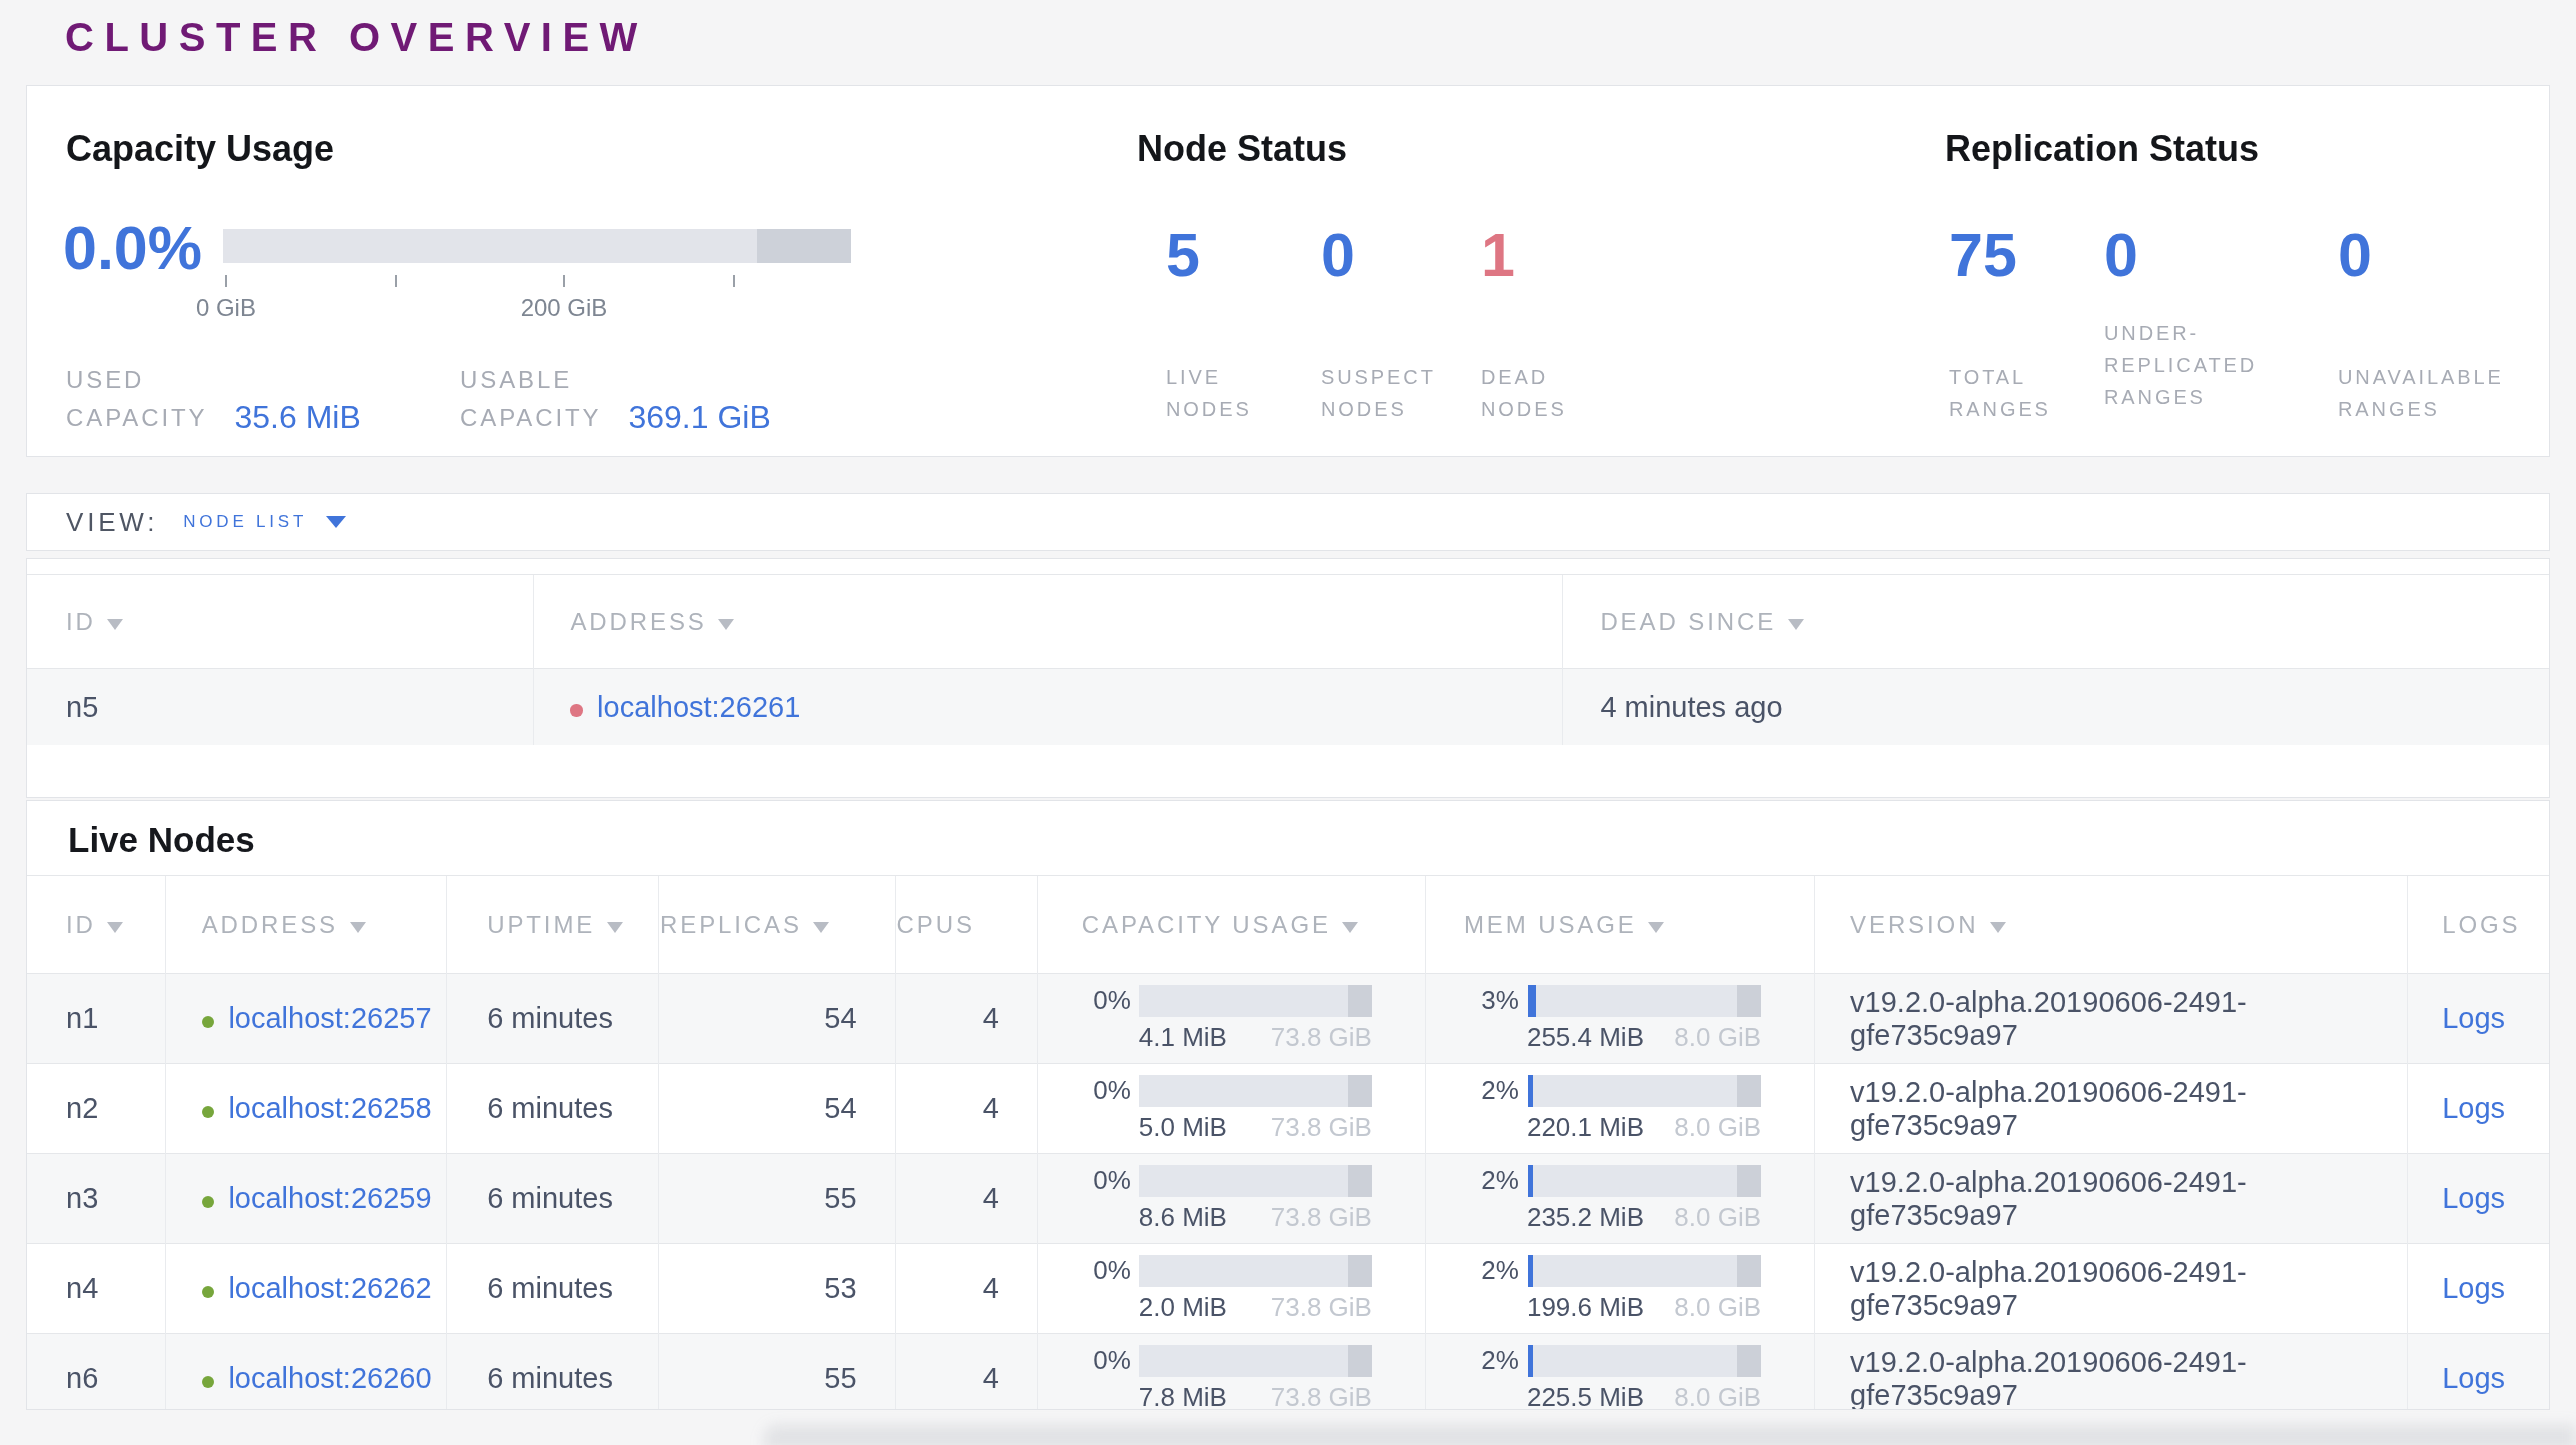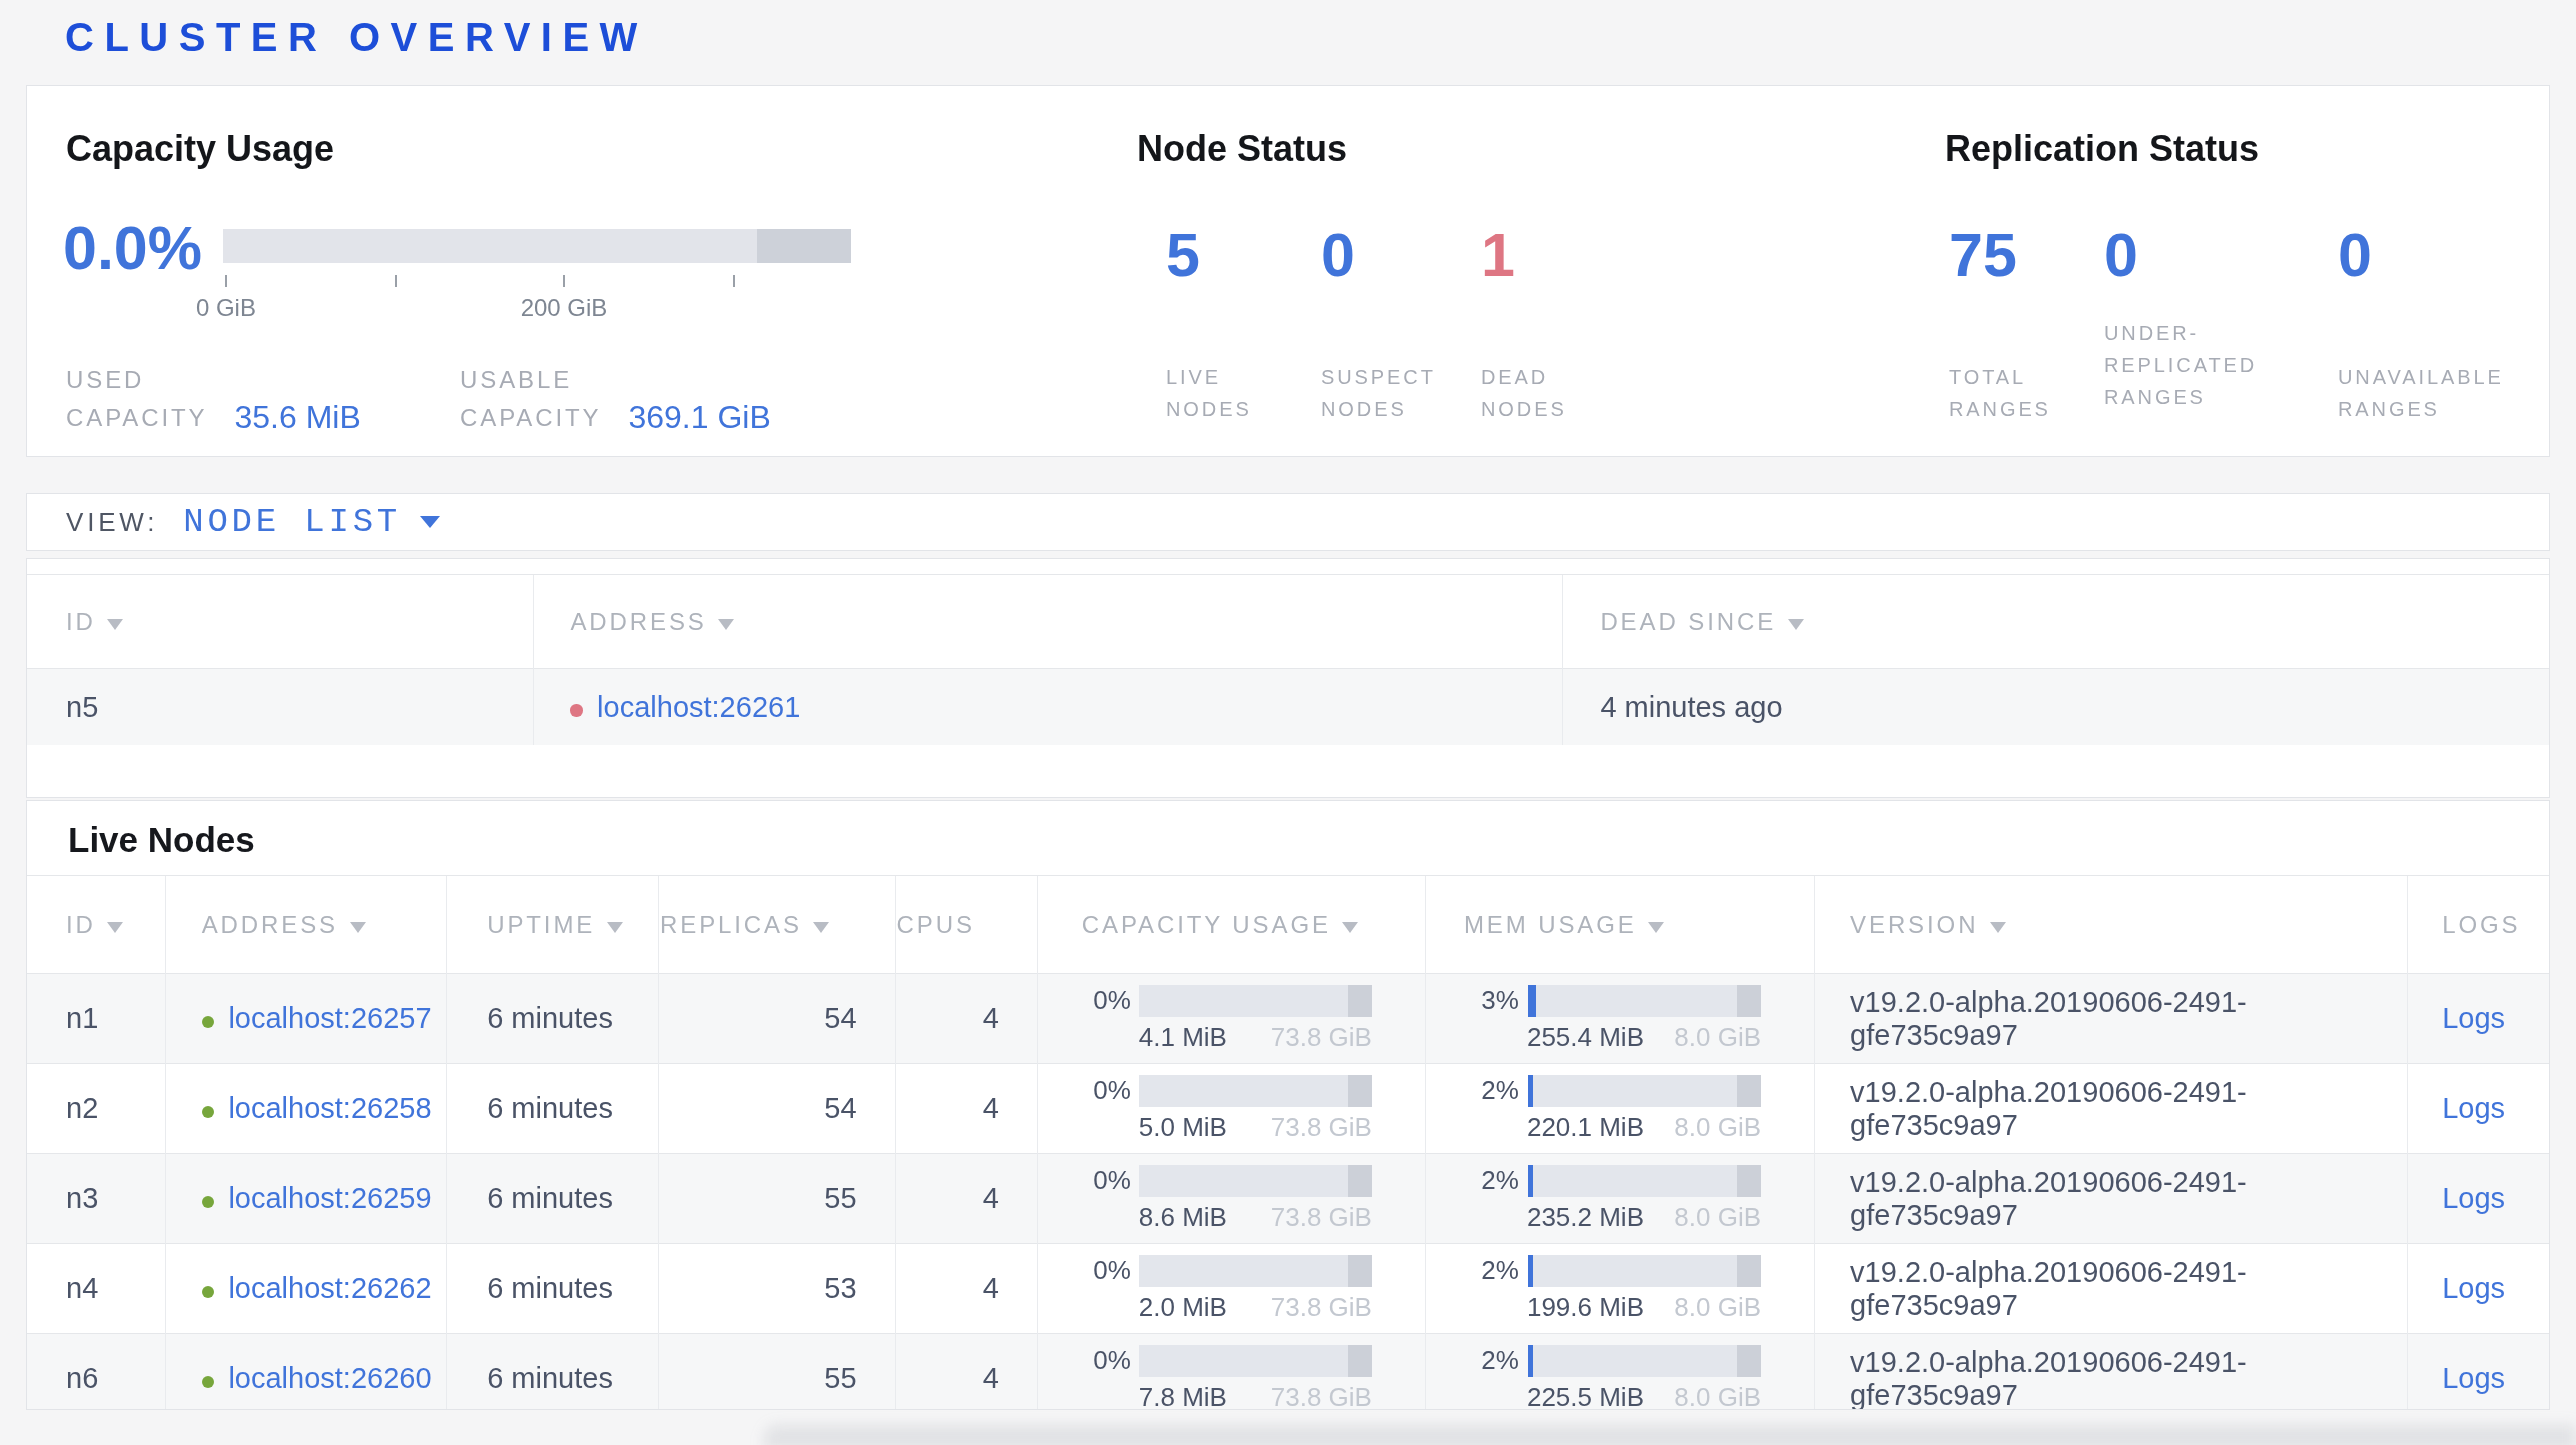--- a/index.html
+++ b/index.html
@@ -6,21 +6,21 @@
   body{
     width:2576px;height:1446px;position:relative;
     background:#f5f5f6;
     font-family:"Liberation Sans", sans-serif;
     -webkit-font-smoothing:antialiased;
     overflow:hidden;
   }
   
   .page-title{
     position:absolute;left:65px;top:15.3px;margin:0;
-    font-size:40px;font-weight:700;letter-spacing:10.5px;color:#1d4ed8;text-align:right;
+    font-size:40px;font-weight:700;letter-spacing:10.5px;color:#701a75;text-align:right;
   }
   
   .summary-card{
     position:absolute;left:26px;top:85px;width:2524px;height:372px;
     background:#fff;border:1px solid #e2e4e8;box-sizing:border-box;
   }
   .sec-heading{
     position:absolute;margin:0;font-size:36px;font-weight:600;color:#14161a;
   }
   .cap-heading{left:39px;top:42px;}
@@ -62,21 +62,21 @@
   
   .view-bar{
     position:absolute;left:26px;top:493px;width:2524px;height:58px;
     background:#fff;border:1px solid #e2e4e8;box-sizing:border-box;
     display:flex;align-items:center;padding-left:39px;
   }
   .view-label{font-size:26px;letter-spacing:3.8px;color:#4f5664;}
   .view-select{
     display:flex;align-items:center;margin-left:25px;cursor:pointer;
   }
-  .view-value{font-size:34px;letter-spacing:3.8px;color:#4074da;font-weight:500;font-family:Liberation Mono, monospace;}
+  .view-value{font-size:17px;letter-spacing:3.8px;color:#4074da;font-weight:500;}
   .dd-caret{
     display:inline-block;width:0;height:0;margin-left:19px;
     border-left:10.5px solid transparent;border-right:10.5px solid transparent;
     border-top:12.4px solid #4074da;
   }
   
   .list-section{
     position:absolute;left:26px;width:2524px;
     background:#fff;border:1px solid #e2e4e8;box-sizing:border-box;overflow:hidden;
   }

